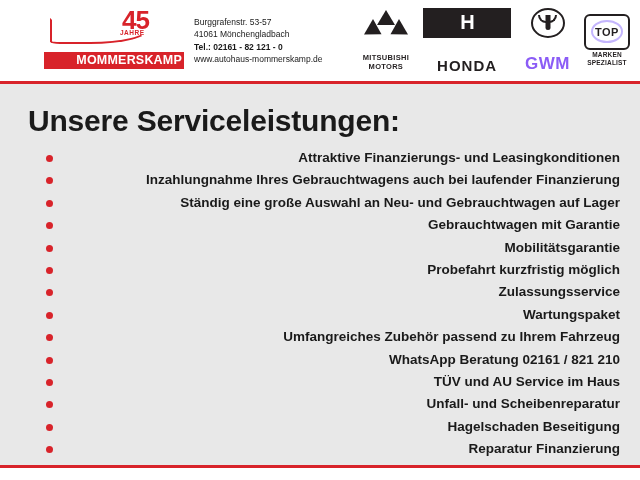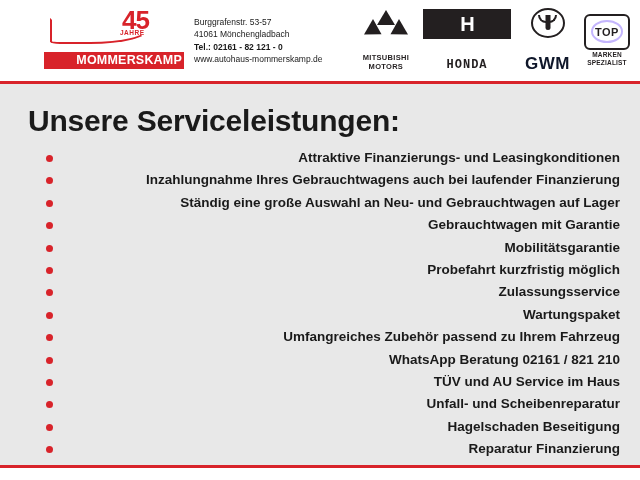--- a/index.html
+++ b/index.html
@@ -170,26 +170,25 @@
     justify-content: center;
   }
   .honda-h {
     color: #ffffff;
     font-weight: bold;
     font-size: 20px;
     letter-spacing: -1px;
     font-family: "Liberation Sans", sans-serif;
   }
   .honda-text {
-    font-size: 12px;
+    font-size: 15px;
     font-weight: bold;
     color: #231f20;
     letter-spacing: 1px;
     margin-top: 19px;
-    font-family: Liberation Mono, monospace;
   }
 
   
   .gwm-mark {
     width: 34px;
     height: 30px;
     border-radius: 50%;
     border: 2.5px solid #231f20;
     position: relative;
     box-sizing: border-box;
@@ -213,21 +212,21 @@
     width: 19px;
     height: 8px;
     border: 2.5px solid #231f20;
     border-top: none;
     border-radius: 0 0 10px 10px;
     box-sizing: border-box;
   }
   .gwm-text {
     font-size: 17px;
     font-weight: bold;
-    color: #0f172a;
+    color: #8b5cf6;
     letter-spacing: 0.5px;
     margin-top: 16px;
     text-align: center;
   }
 
   
   .top-badge {
     width: 46px;
     height: 36px;
     border: 2.5px solid #231f20;

